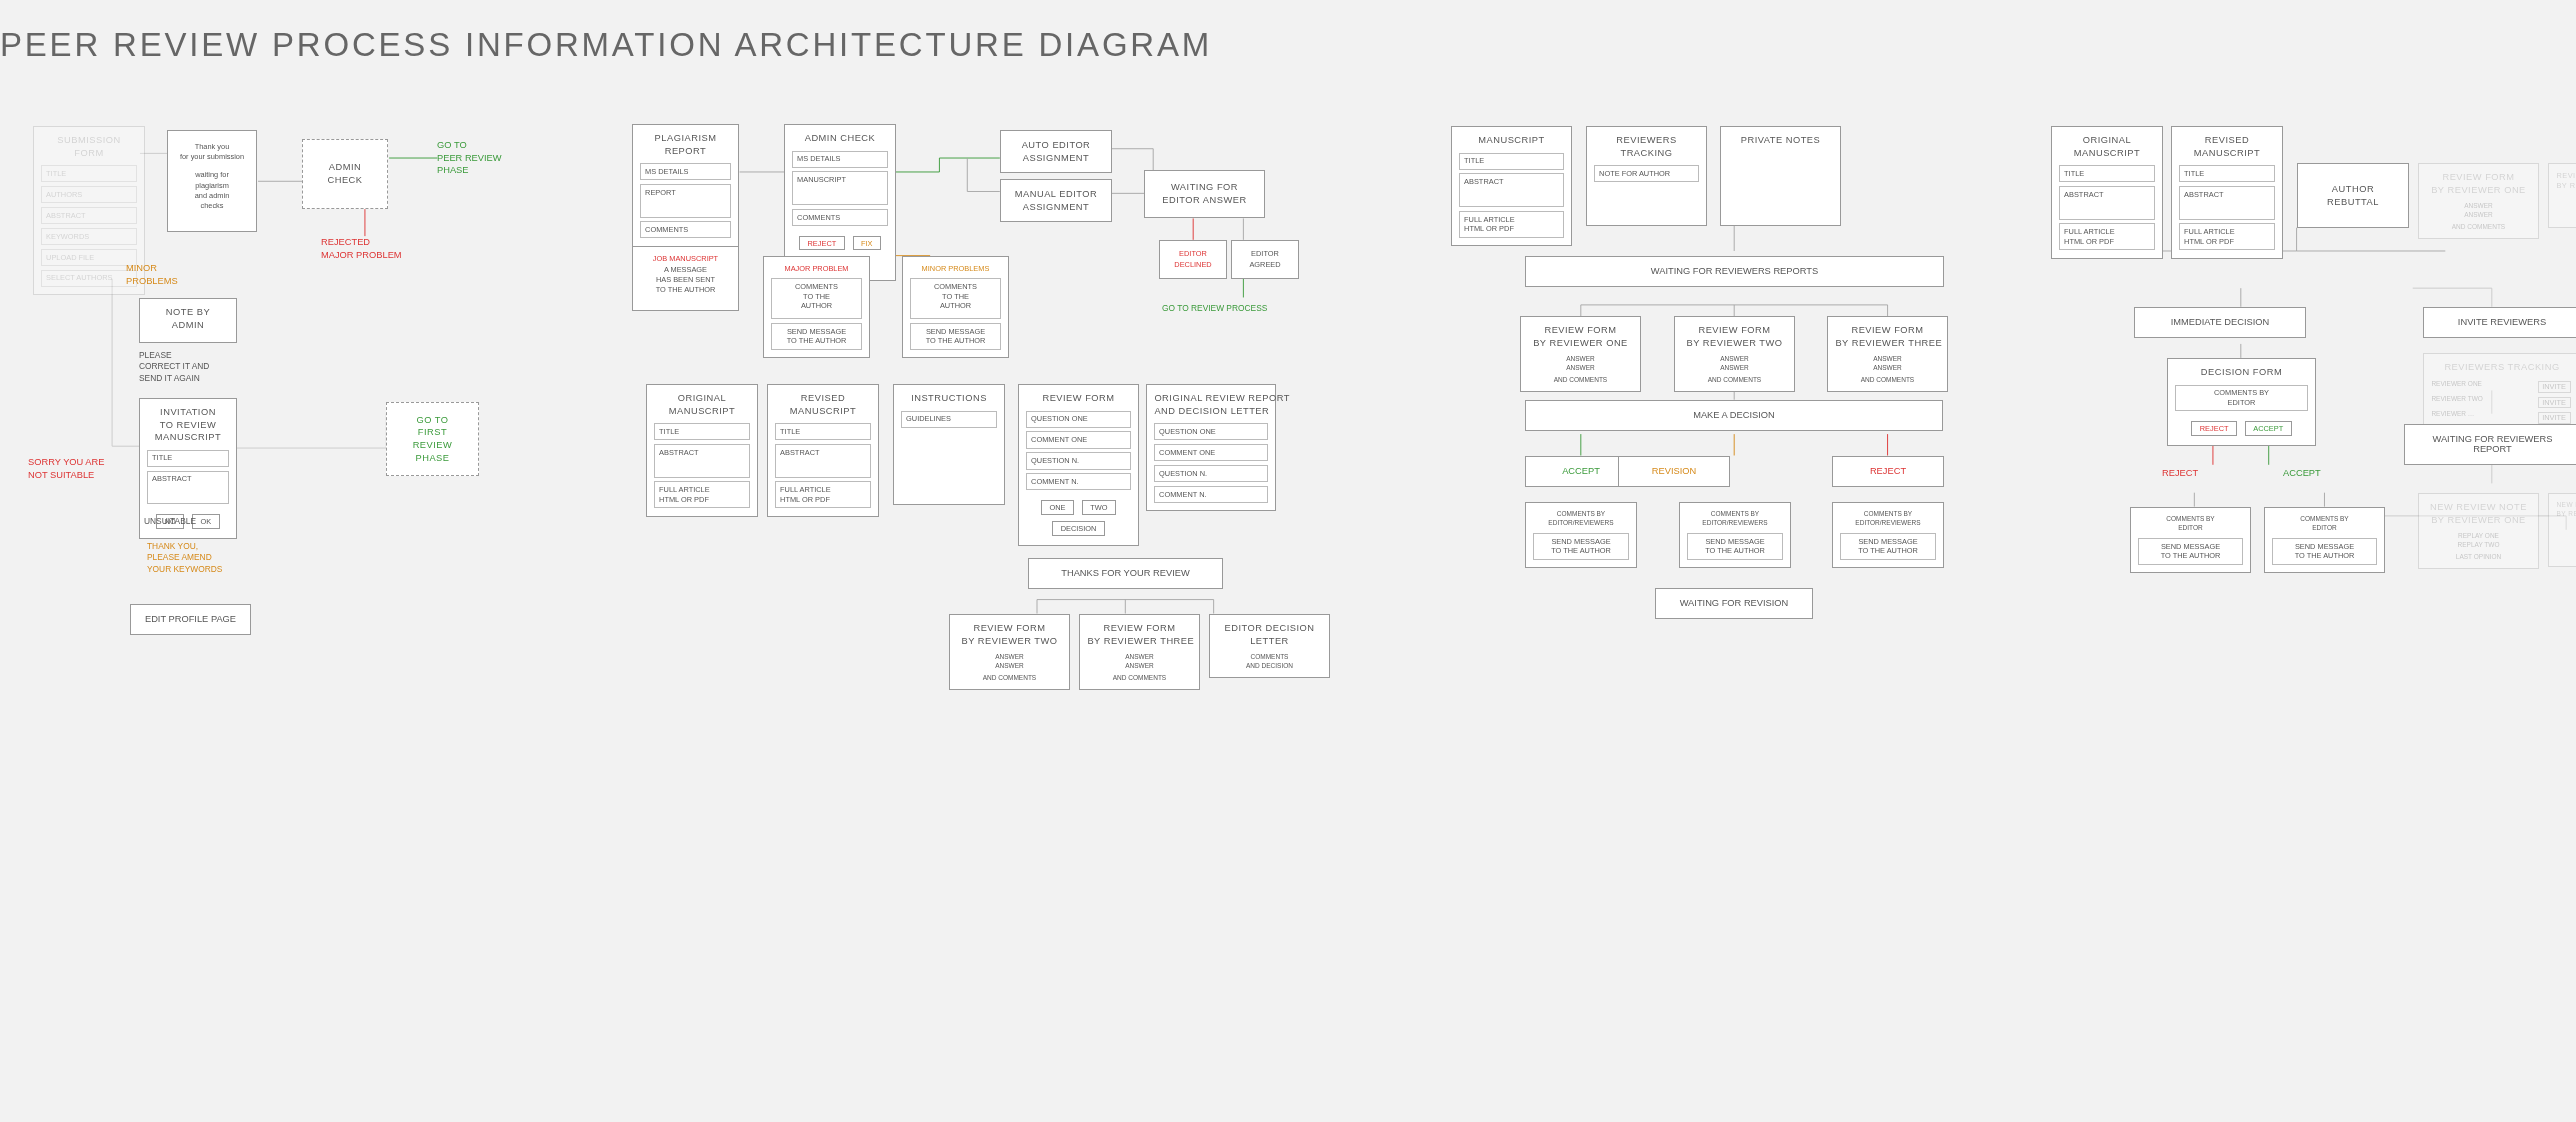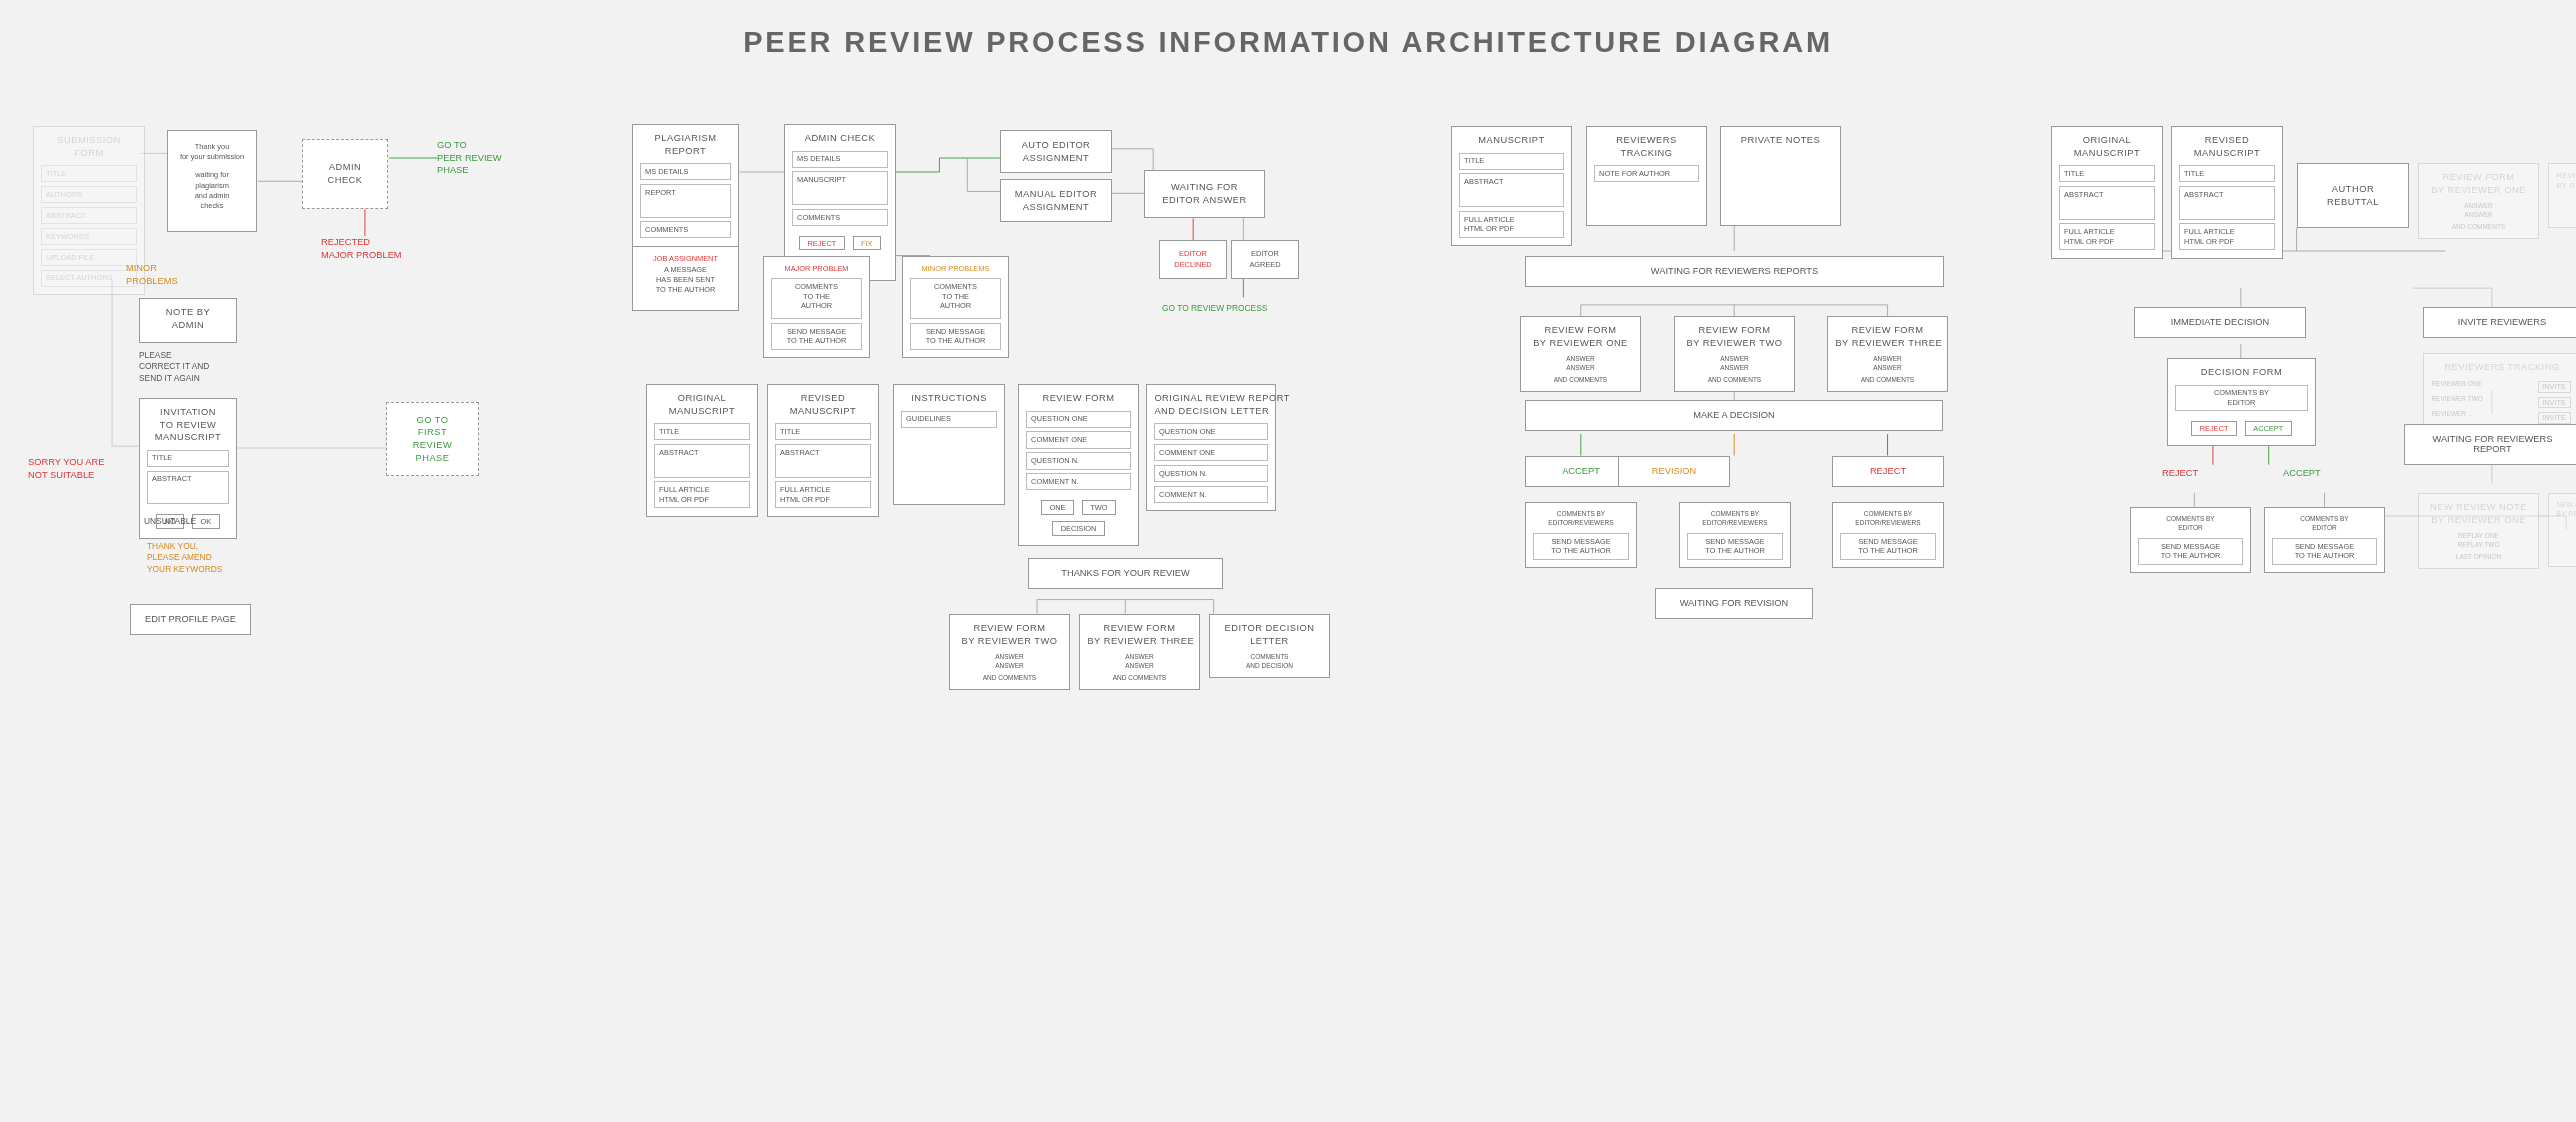--- a/index.html
+++ b/index.html
@@ -1,17 +1,17 @@
 <!DOCTYPE html>
 <html style="font-size:15px"><head>
 <meta charset="utf-8">
 <style>
   html,body{margin:0;padding:0;background:#f2f2f2;font-family:"Helvetica Neue",Arial,sans-serif;color:#555}
   .canvas{position:relative;width:2576px;height:1122px}
-  .title{position:absolute;left:0;right:0;top:26px;text-align:center;font-size:29px;letter-spacing:2.8px;color:#666;font-weight:700}
+  .title{position:absolute;left:0;right:0;top:26px;font-size:33px;letter-spacing:2.8px;color:#666;font-weight:400}
   .box{position:absolute;background:#fff;border:0.9px solid #999;padding:7.4px;box-sizing:border-box}
   .box.dash{border:0.9px dashed #999}
   .box.faint{opacity:.28}
   .box.faint .hdr,.box.faint .row,.box.faint .sm{color:#888}
   .hdr{font-size:9.3px;text-align:center;letter-spacing:0.5px;line-height:1.35;color:#555;margin-bottom:5.6px}
   .row{border:0.9px solid #bbb;font-size:7.4px;padding:2.8px 3.7px;margin-top:3.7px;line-height:1.3;color:#555;background:#fff}
   .row.tall{height:26px}
   .sm{font-size:7.4px;text-align:center;line-height:1.4;color:#555}
   .tiny{font-size:6.5px;text-align:center;line-height:1.3}
   .btn{display:inline-block;border:0.9px solid #999;font-size:7.4px;padding:1.9px 7.4px;margin:1.9px;background:#fff}
@@ -183,21 +183,21 @@
   <div class="box" style="left:1000px;top:179px;width:112px;height:43px;display:flex;align-items:center;justify-content:center">
     <div class="hdr" style="margin:0;white-space:pre">MANUAL EDITOR
 ASSIGNMENT</div>
   </div>
   <div class="box" style="left:1144px;top:170px;width:121px;height:48px;display:flex;align-items:center;justify-content:center">
     <div class="hdr" style="margin:0;white-space:pre">WAITING FOR
 EDITOR ANSWER</div>
   </div>
 
   <div class="box" style="left:632px;top:246px;width:107px;height:65px">
-    <div class="sm red" style="font-weight:500">JOB ASSIGNMENT</div>
+    <div class="sm red" style="font-weight:500">JOB MANUSCRIPT</div>
     <div class="sm">A MESSAGE</div>
     <div class="sm">HAS BEEN SENT</div>
     <div class="sm">TO THE AUTHOR</div>
   </div>
 
   <div class="box" style="left:763px;top:256px;width:107px">
     <div class="sm red" style="margin-bottom:3.7px">MAJOR PROBLEM</div>
     <div class="row" style="white-space:pre;text-align:center;height:33px">COMMENTS
 TO THE
 AUTHOR</div>

